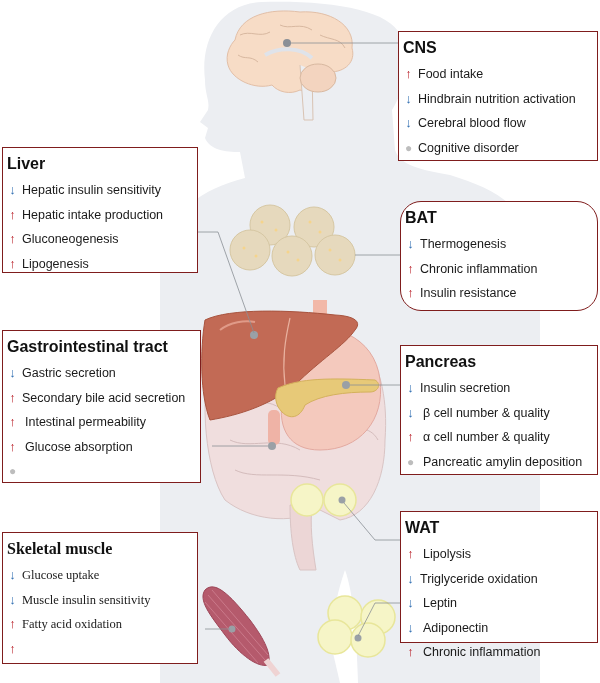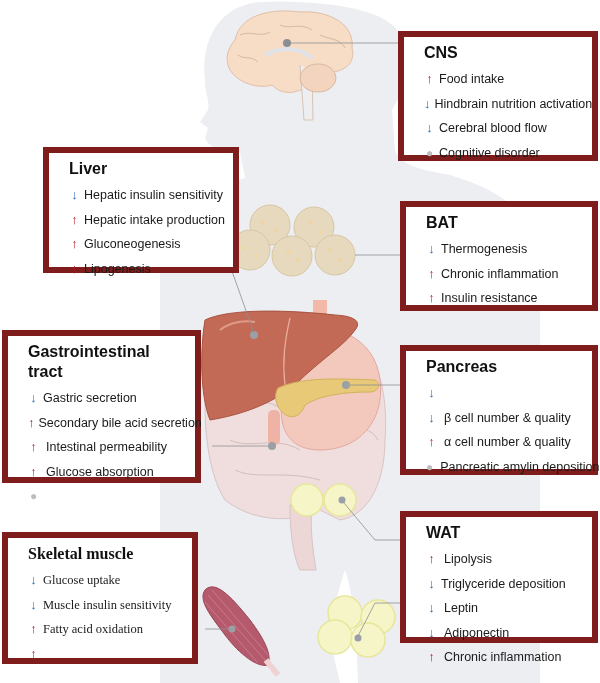--- a/index.html
+++ b/index.html
@@ -1,20 +1,20 @@
 <!DOCTYPE html>
 <html><head>
 <meta charset="utf-8">
 <style>
   html, body { margin:0; padding:0; background:#ffffff; }
   body { width:600px; height:683px; position:relative; overflow:hidden; font-family:"Liberation Sans", sans-serif; }
   #figure { position:absolute; left:0; top:0; width:600px; height:683px; }
   .box {
-    position:absolute; background:#ffffff; border:6px solid #7f1d1d;
-    box-sizing:border-box; padding:6px 8px 4px 20px;
+    position:absolute; background:#ffffff; border:1px solid #7f1d1d;
+    box-sizing:border-box; padding:6px 8px 4px 4px;
   }
   .box-title { font-weight:bold; font-size:16px; color:#111; margin:0 0 4px 0; line-height:20px; }
   .row { font-size:12.5px; color:#1a1a1a; height:24.5px; line-height:24.5px; white-space:nowrap; display:flex; align-items:center; }
   .mk { display:inline-block; width:11px; text-align:center; margin-right:4px; font-size:13px; font-weight:bold; }
   .mk.up { color:#b5121b; }
   .mk.down { color:#2d6cb0; }
   .mk.dot { color:#bdbdbd; font-size:12px; }
   .mk.pad { margin-right:7px; }
 </style>
 </head>
@@ -122,41 +122,41 @@
     <div class="row">
         <span class="mk down">↓</span>
         <span>Cerebral blood flow</span>
       </div>
     <div class="row">
         <span class="mk dot">●</span>
         <span>Cognitive disorder</span>
       </div>
   </div>
 
-  <div class="box" style="left:2px;top:147px;width:196px;height:126px;margin-left:41px;">
+  <div class="box" style="left:2px;top:147px;width:196px;height:126px;">
     <div class="box-title">Liver</div>
     <div class="row">
         <span class="mk down">↓</span>
         <span>Hepatic insulin sensitivity</span>
       </div>
     <div class="row">
         <span class="mk up">↑</span>
         <span>Hepatic intake production</span>
       </div>
     <div class="row">
         <span class="mk up">↑</span>
         <span>Gluconeogenesis</span>
       </div>
     <div class="row">
         <span class="mk up">↑</span>
         <span>Lipogenesis</span>
       </div>
   </div>
 
-  <div class="box" style="left:400px;top:201px;width:198px;height:110px;">
+  <div class="box" style="left:400px;top:201px;width:198px;height:110px;border-radius:21px;">
     <div class="box-title">BAT</div>
     <div class="row">
         <span class="mk down">↓</span>
         <span>Thermogenesis</span>
       </div>
     <div class="row">
         <span class="mk up">↑</span>
         <span>Chronic inflammation</span>
       </div>
     <div class="row">
@@ -185,20 +185,21 @@
       </div>
     <div class="row">
         <span class="mk dot">●</span>
       </div>
   </div>
 
   <div class="box" style="left:400px;top:345px;width:198px;height:130px;">
     <div class="box-title">Pancreas</div>
     <div class="row">
         <span class="mk down">↓</span>
+        <span>Insulin secretion</span>
       </div>
     <div class="row">
         <span class="mk down pad">↓</span>
         <span>β cell number &amp; quality</span>
       </div>
     <div class="row">
         <span class="mk up pad">↑</span>
         <span>α cell number &amp; quality</span>
       </div>
     <div class="row">
@@ -227,21 +228,21 @@
   </div>
 
   <div class="box" style="left:400px;top:511px;width:198px;height:132px;">
     <div class="box-title">WAT</div>
     <div class="row">
         <span class="mk up pad">↑</span>
         <span>Lipolysis</span>
       </div>
     <div class="row">
         <span class="mk down">↓</span>
-        <span>Triglyceride deposition</span>
+        <span>Triglyceride oxidation</span>
       </div>
     <div class="row">
         <span class="mk down pad">↓</span>
         <span>Leptin</span>
       </div>
     <div class="row">
         <span class="mk down pad">↓</span>
         <span>Adiponectin</span>
       </div>
     <div class="row">

